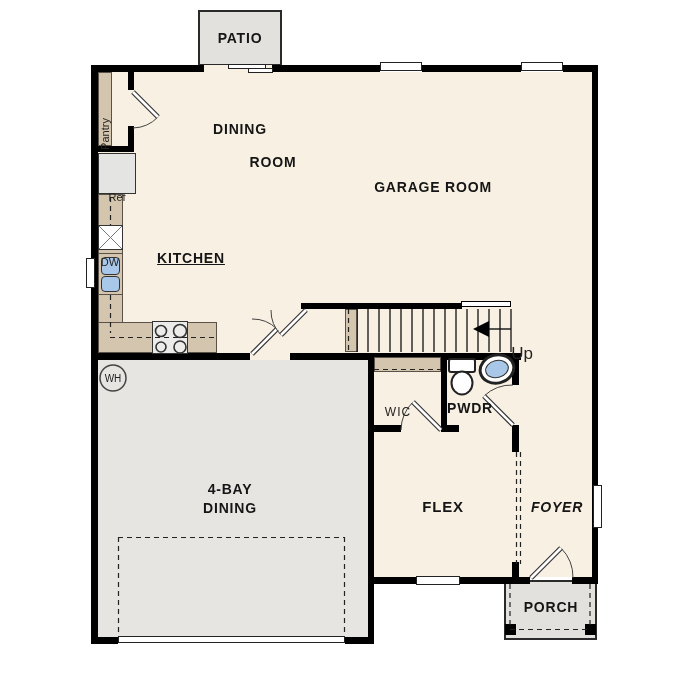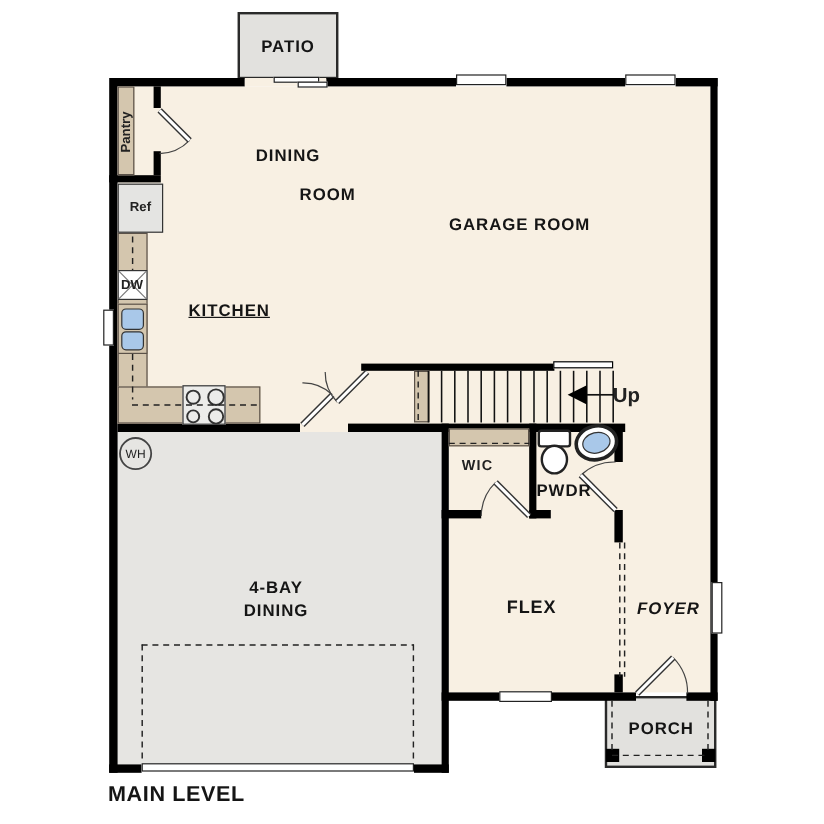--- a/index.html
+++ b/index.html
@@ -10,22 +10,22 @@
   .garage{position:absolute;background:#e6e5e2;}
   .outdoor{position:absolute;background:#e2e1de;border:2px solid #2a2a2a;box-sizing:border-box;}
   .tan{position:absolute;background:#d4c6ae;border:1px solid #5a5148;box-sizing:border-box;}
   .graybox{position:absolute;background:#e4e4e2;border:1.5px solid #333;box-sizing:border-box;}
   .window{position:absolute;background:#fff;border:1.5px solid #222;box-sizing:border-box;}
   .whitebox{position:absolute;background:#fff;border:1.5px solid #333;box-sizing:border-box;}
   .basin{position:absolute;background:#a9c8e9;border:1px solid #333;border-radius:4px;box-sizing:border-box;}
   .post{position:absolute;background:#000;}
   .lbl{position:absolute;transform:translate(-50%,-50%);font-weight:bold;font-size:14px;
        letter-spacing:0.8px;white-space:nowrap;color:#151515;}
-  .lbl-sm{position:absolute;transform:translate(-50%,-50%);font-weight:bold;font-size:11px;
-       white-space:nowrap;color:#222;}
+  .lbl-sm{position:absolute;transform:translate(-50%,-50%);font-weight:normal;font-size:11px;
+       white-space:nowrap;color:#222;margin-top:24px;}
   .vert{writing-mode:vertical-rl;transform:translate(-50%,-50%) rotate(180deg);}
   svg{position:absolute;left:0;top:0;}
 </style>
 </head>
 <body>
 
 <div id="stage">
 
   <div class="outdoor" style="left:198px;top:10px;width:84px;height:56px;"></div>
   <div class="outdoor" style="left:504px;top:580px;width:93px;height:60px;"></div>
@@ -199,15 +199,14 @@
   <div class="lbl" style="left:557px;top:507px;font-style:italic;">FOYER</div>
   <div class="lbl" style="left:470px;top:408px;">PWDR</div>
   <div class="lbl" style="left:551px;top:607px;">PORCH</div>
   <div class="lbl-sm" style="left:398px;top:388px;font-size:12px;letter-spacing:1px;">WIC</div>
 
   <div class="lbl-sm vert" style="left:105px;top:110px;">Pantry</div>
   <div class="lbl-sm" style="left:117px;top:173px;">Ref</div>
   <div class="lbl-sm" style="left:110px;top:238px;">DW</div>
   <div class="lbl-sm" style="left:522px;top:330px;font-size:17px;">Up</div>
 
-  <div class="lbl" style="left:90px;top:662px;transform:translate(0,-50%);font-size:18px;letter-spacing:0.5px;">MAIN LEVEL</div>
 
 </div>
 
 </body></html>

